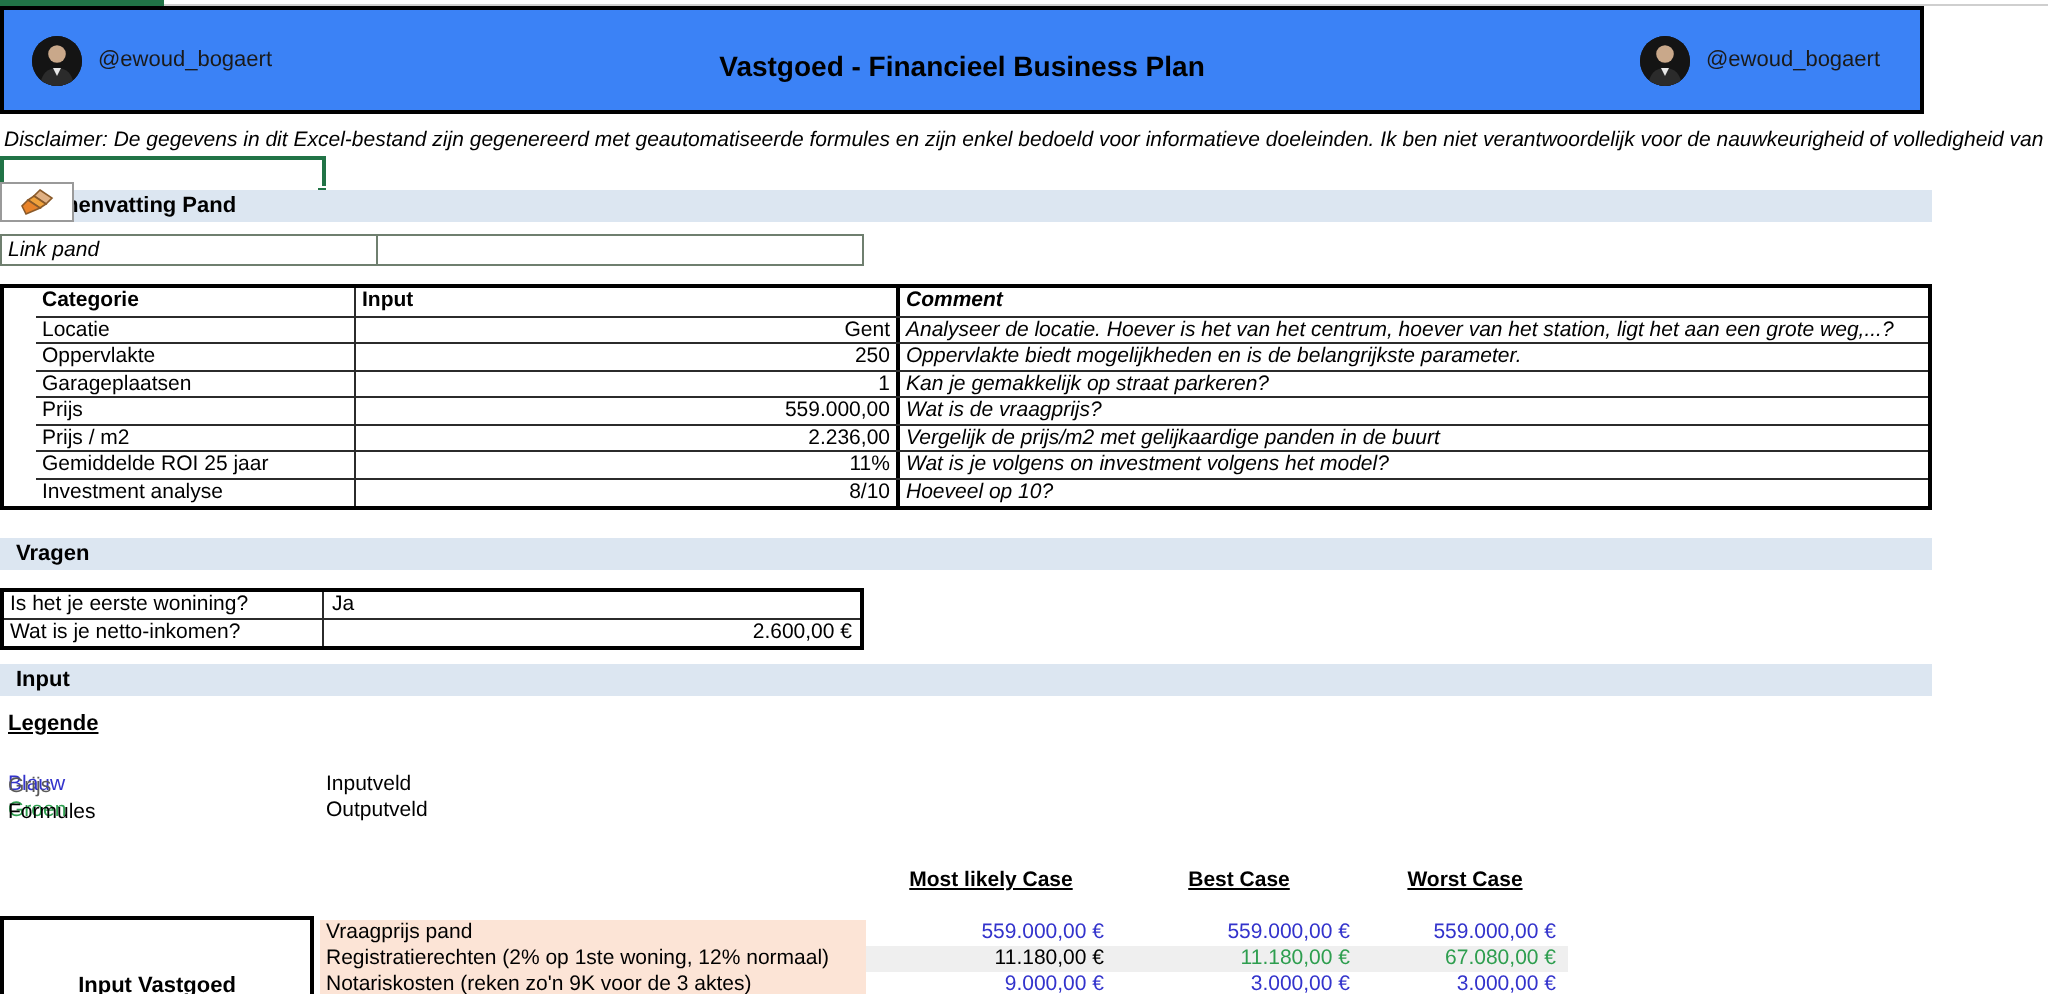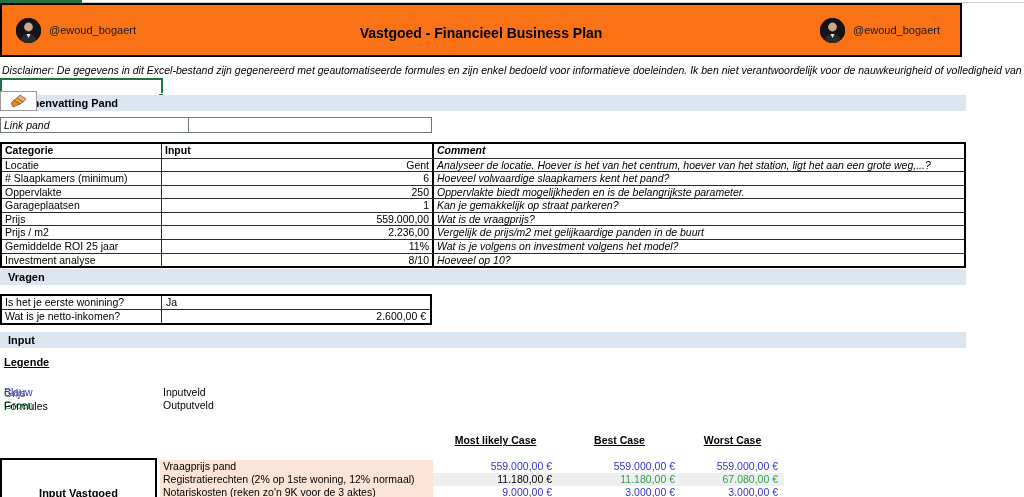--- a/index.html
+++ b/index.html
@@ -5,21 +5,21 @@
   html,body{margin:0;padding:0;background:#fff;}
   #stage{position:relative;width:1024px;height:497px;overflow:hidden;background:#fff;
          font-family:"Liberation Sans",sans-serif;color:#000;font-size:10.5px;}
   .abs{position:absolute;}
 
   
   .topline-gray{left:0;top:2px;width:1024px;height:1px;background:#cfcfcf;}
   .topline-green{left:0;top:0;width:82px;height:3px;}
 
   
-  .header-box{left:0;top:3px;width:958px;height:50px;border:2px solid #000;background:#f97316;}
+  .header-box{left:0;top:3px;width:958px;height:50px;border:2px solid #000;background:#3b82f6;}
   .profile{position:absolute;top:0;height:100%;display:flex;align-items:center;gap:8px;}
   .profile.left{left:14px;}
   .profile.right{left:818px;}
   .avatar{width:25px;height:25px;border-radius:50%;overflow:hidden;background:#161616;flex:0 0 auto;}
   .handle{font-size:11px;color:#1a1a1a;}
   .hdr-title{position:absolute;left:0;top:20px;width:100%;text-align:center;font-weight:bold;font-size:14px;}
 
   
   .disclaimer{left:2px;top:64px;width:1022px;font-style:italic;font-size:10.5px;white-space:nowrap;overflow:hidden;}
 
@@ -37,21 +37,21 @@
   .icon-box{left:0;top:91px;width:37px;height:20px;background:#fff;border:1px solid #9a9a9a;
             display:flex;align-items:center;justify-content:center;box-sizing:border-box;}
 
   
   .link-row{left:0;top:117px;width:432px;height:16px;border:1px solid #6f7f6f;background:#fff;display:flex;box-sizing:border-box;}
   .link-row .lc1{width:188px;border-right:1px solid #6f7f6f;font-style:italic;padding-left:3px;line-height:14px;box-sizing:border-box;}
   .link-row .lc2{flex:1;}
 
   
   .prop-table{left:0;top:142px;width:966px;border:2px solid #000;box-sizing:border-box;background:#fff;}
-  .pr{display:flex;height:12.6px;line-height:12.4px;border-bottom:1px solid #2b2b2b;}
+  .pr{display:flex;height:12.6px;line-height:12.4px;border-bottom:1px solid #2b2b2b;margin-left:16px;}
   .pr:last-child{border-bottom:none;}
   .pr.ph{height:13.5px;line-height:13.3px;font-weight:bold;}
   .pc{box-sizing:border-box;overflow:hidden;white-space:nowrap;}
   .pc.c1{width:160px;border-right:1px solid #2b2b2b;padding-left:3px;}
   .pc.c2{width:272px;border-right:2px solid #000;text-align:right;padding-right:3px;}
   .pc.c2.hleft{text-align:left;padding-left:3px;}
   .pc.c3{flex:1;padding-left:3px;font-style:italic;}
   .pr.ph .pc.c3{font-weight:bold;}
 
   
@@ -137,25 +137,20 @@
       <div class="pc c1">Categorie</div>
       <div class="pc c2 hleft">Input</div>
       <div class="pc c3">Comment</div>
     </div>
     <div class="pr">
       <div class="pc c1">Locatie</div>
       <div class="pc c2">Gent</div>
       <div class="pc c3">Analyseer de locatie. Hoever is het van het centrum, hoever van het station, ligt het aan een grote weg,...?</div>
     </div>
     <div class="pr">
-      <div class="pc c1"># Slaapkamers (minimum)</div>
-      <div class="pc c2">6</div>
-      <div class="pc c3">Hoeveel volwaardige slaapkamers kent het pand?</div>
-    </div>
-    <div class="pr">
       <div class="pc c1">Oppervlakte</div>
       <div class="pc c2">250</div>
       <div class="pc c3">Oppervlakte biedt mogelijkheden en is de belangrijkste parameter.</div>
     </div>
     <div class="pr">
       <div class="pc c1">Garageplaatsen</div>
       <div class="pc c2">1</div>
       <div class="pc c3">Kan je gemakkelijk op straat parkeren?</div>
     </div>
     <div class="pr">

